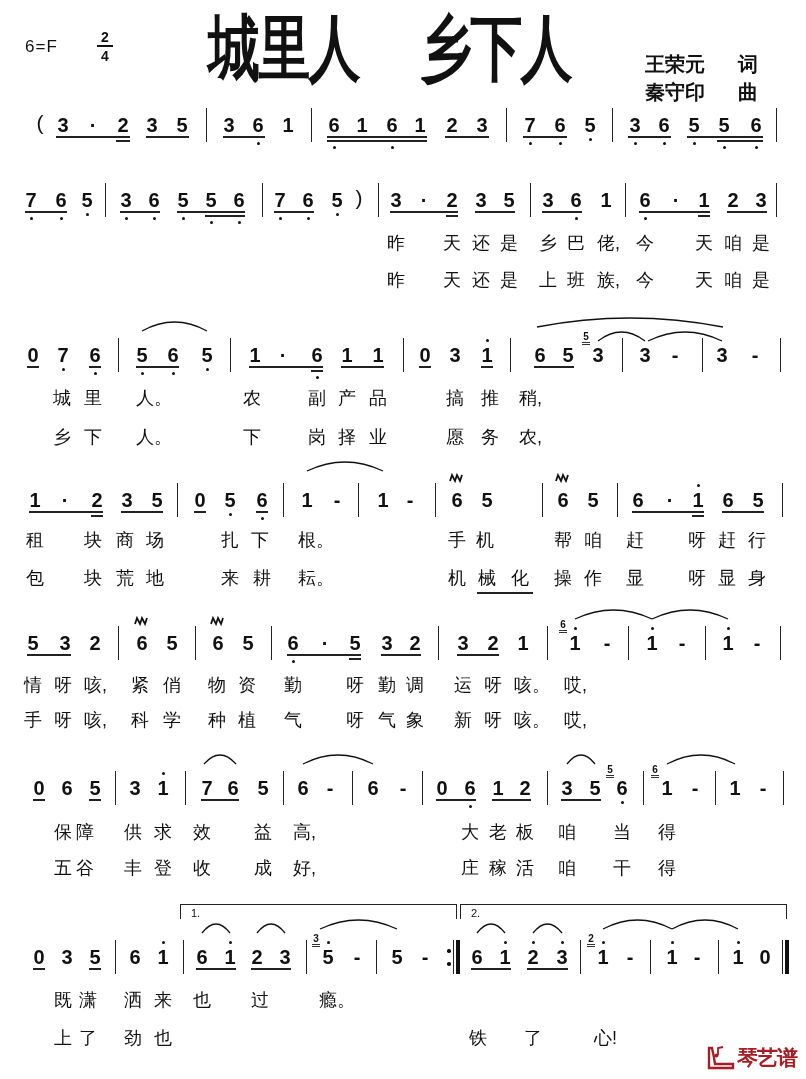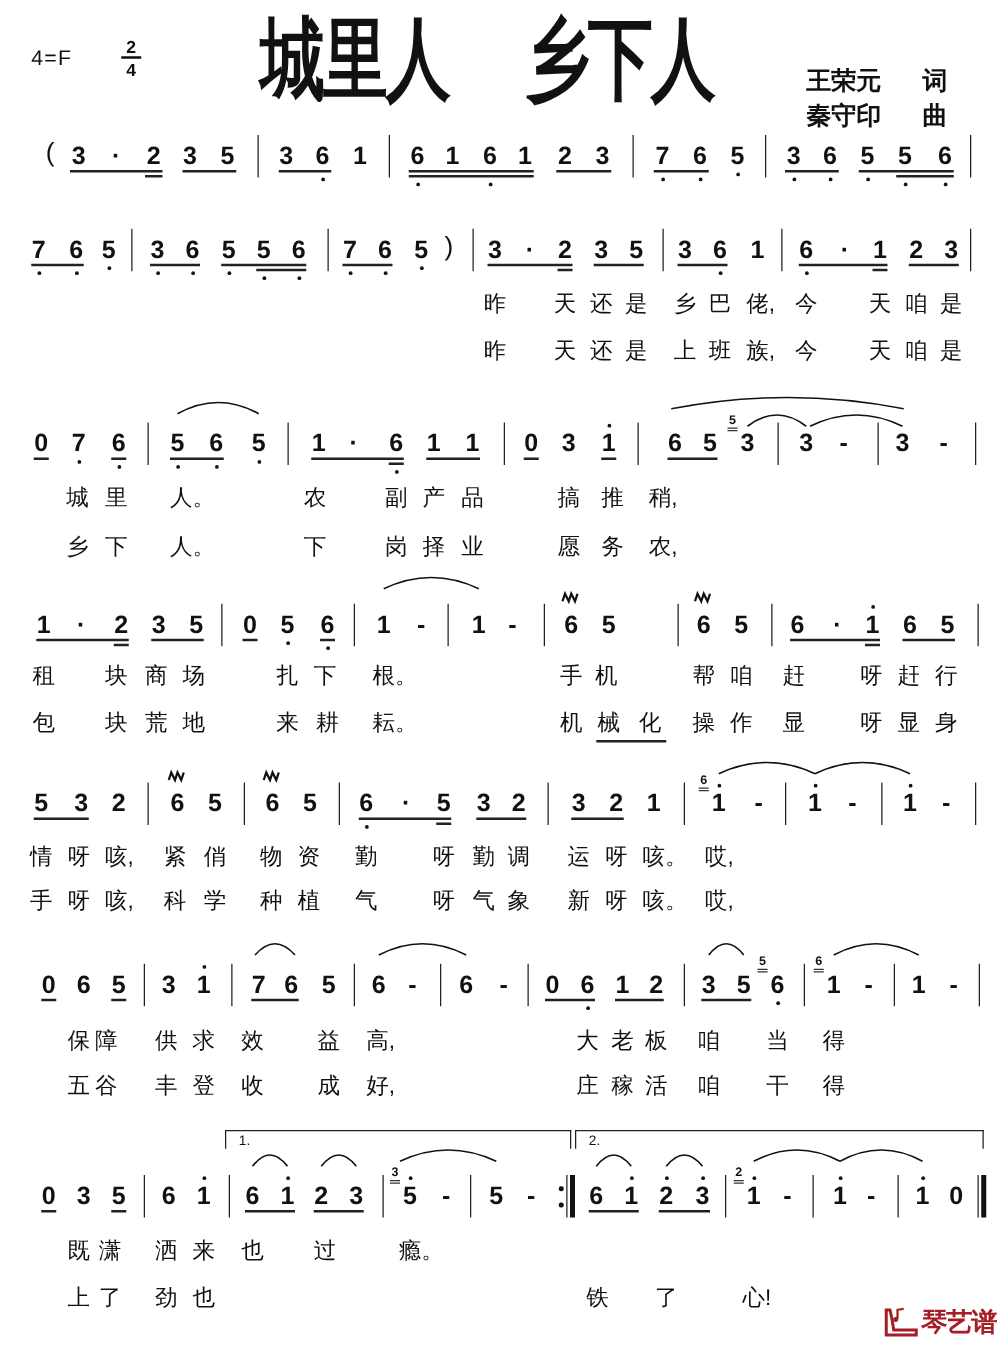--- a/index.html
+++ b/index.html
@@ -28,21 +28,21 @@
   .lyric { position:absolute; font-size:18px; line-height:22px; margin-left:-9px; white-space:nowrap; color:#111; }
   .lyric-mark { position:absolute; height:1.5px; background:#222; }
   .wm-logo { position:absolute; left:706px; top:1045px; width:30px; height:26px; }
   .wm-text { position:absolute; left:737px; top:1044px; font-size:21px; font-weight:bold; letter-spacing:-1px; white-space:nowrap; }
 </style>
 </head>
 <body>
 
 <div id="page">
 
-  <div class="key">4=F</div>
+  <div class="key">6=F</div>
   <div class="time">
     <div>2</div>
     <div class="line"></div>
     <div>4</div>
   </div>
 
   <div class="title" style="left:208px;">城里人</div>
   <div class="title" style="left:420px;">乡下人</div>
 
   <div class="credit" style="left:645px; top:51px;">王荣元</div>

